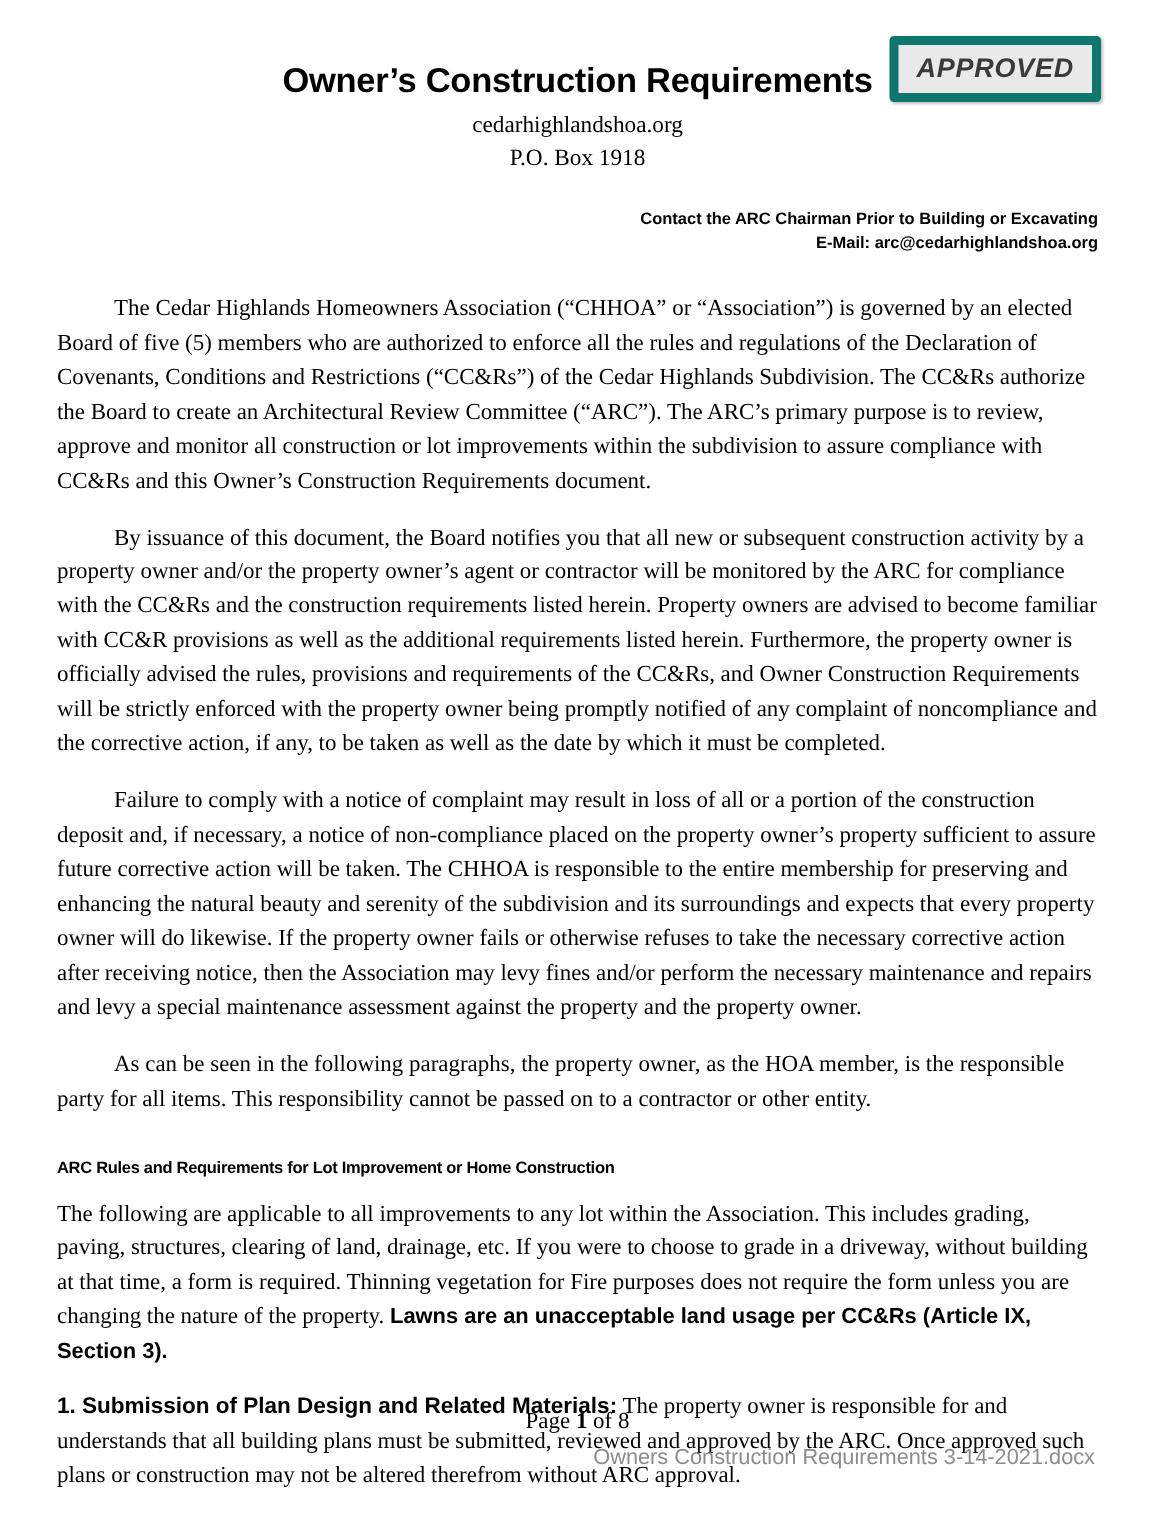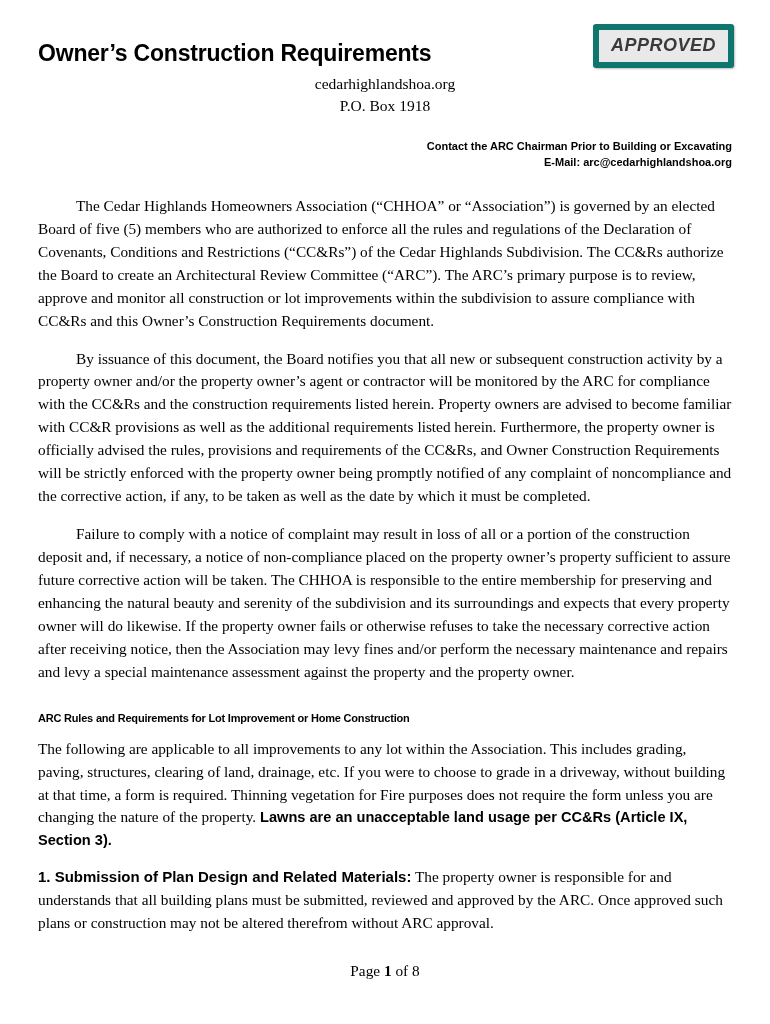--- a/index.html
+++ b/index.html
@@ -33,20 +33,21 @@
     font-family: "Liberation Sans", sans-serif;
     font-weight: bold;
     font-style: italic;
     font-size: 18px;
     letter-spacing: 0.5px;
     color: #3a3a3a;
     box-shadow: 1px 1px 2px rgba(0,0,0,0.25);
   }
 
   .doc-title {
+    text-align: center;
     font-family: "Liberation Sans", sans-serif;
     font-weight: bold;
     font-size: 23px;
     margin: 16px 0 6px 0;
     letter-spacing: -0.2px;
   }
   .org-line {
     text-align: center;
     font-size: 15.5px;
     line-height: 1.42;
@@ -134,28 +135,30 @@
   <div class="org-line">P.O. Box 1918</div>
 
   <div class="contact-block">
     <div>Contact the ARC Chairman Prior to Building or Excavating</div>
     <div>E-Mail: arc@cedarhighlandshoa.org</div>
   </div>
 
   <p class="body-text para first">The Cedar Highlands Homeowners Association (“CHHOA” or “Association”) is governed by an elected Board of five (5) members who are authorized to enforce all the rules and regulations of the Declaration of Covenants, Conditions and Restrictions (“CC&amp;Rs”) of the Cedar Highlands Subdivision. The CC&amp;Rs authorize the Board to create an Architectural Review Committee (“ARC”). The ARC’s primary purpose is to review, approve and monitor all construction or lot improvements within the subdivision to assure compliance with CC&amp;Rs and this Owner’s Construction Requirements document.</p>
   <p class="body-text para">By issuance of this document, the Board notifies you that all new or subsequent construction activity by a property owner and/or the property owner’s agent or contractor will be monitored by the ARC for compliance with the CC&amp;Rs and the construction requirements listed herein. Property owners are advised to become familiar with CC&amp;R provisions as well as the additional requirements listed herein. Furthermore, the property owner is officially advised the rules, provisions and requirements of the CC&amp;Rs, and Owner Construction Requirements will be strictly enforced with the property owner being promptly notified of any complaint of noncompliance and the corrective action, if any, to be taken as well as the date by which it must be completed.</p>
   <p class="body-text para">Failure to comply with a notice of complaint may result in loss of all or a portion of the construction deposit and, if necessary, a notice of non-compliance placed on the property owner’s property sufficient to assure future corrective action will be taken. The CHHOA is responsible to the entire membership for preserving and enhancing the natural beauty and serenity of the subdivision and its surroundings and expects that every property owner will do likewise. If the property owner fails or otherwise refuses to take the necessary corrective action after receiving notice, then the Association may levy fines and/or perform the necessary maintenance and repairs and levy a special maintenance assessment against the property and the property owner.</p>
+  <p class="body-text para">As can be seen in the following paragraphs, the property owner, as the HOA member, is the responsible party for all items. This responsibility cannot be passed on to a contractor or other entity.</p>
 
   <h2 class="section-heading">ARC Rules and Requirements for Lot Improvement or Home Construction</h2>
 
   <div class="block">
     <span>The following are applicable to all improvements to any lot within the Association. This includes grading, paving, structures, clearing of land, drainage, etc. If you were to choose to grade in a driveway, without building at that time, a form is required. Thinning vegetation for Fire purposes does not require the form unless you are changing the nature of the property. </span><span class="bold-run">Lawns are an unacceptable land usage per CC&amp;Rs (Article IX, Section 3).</span>
   </div>
 
   <div class="block">
     <span class="item-label">1. Submission of Plan Design and Related Materials:</span><span> The property owner is responsible for and understands that all building plans must be submitted, reviewed and approved by the ARC. Once approved such plans or construction may not be altered therefrom without ARC approval.</span>
   </div>
 
   <div class="footer">
     <div class="page-num"><span>Page </span><b>1</b><span> of </span><span>8</span></div>
+    <div class="filename">Owners Construction Requirements 3-14-2021.docx</div>
   </div>
 
 </div>
 
 </body></html>

